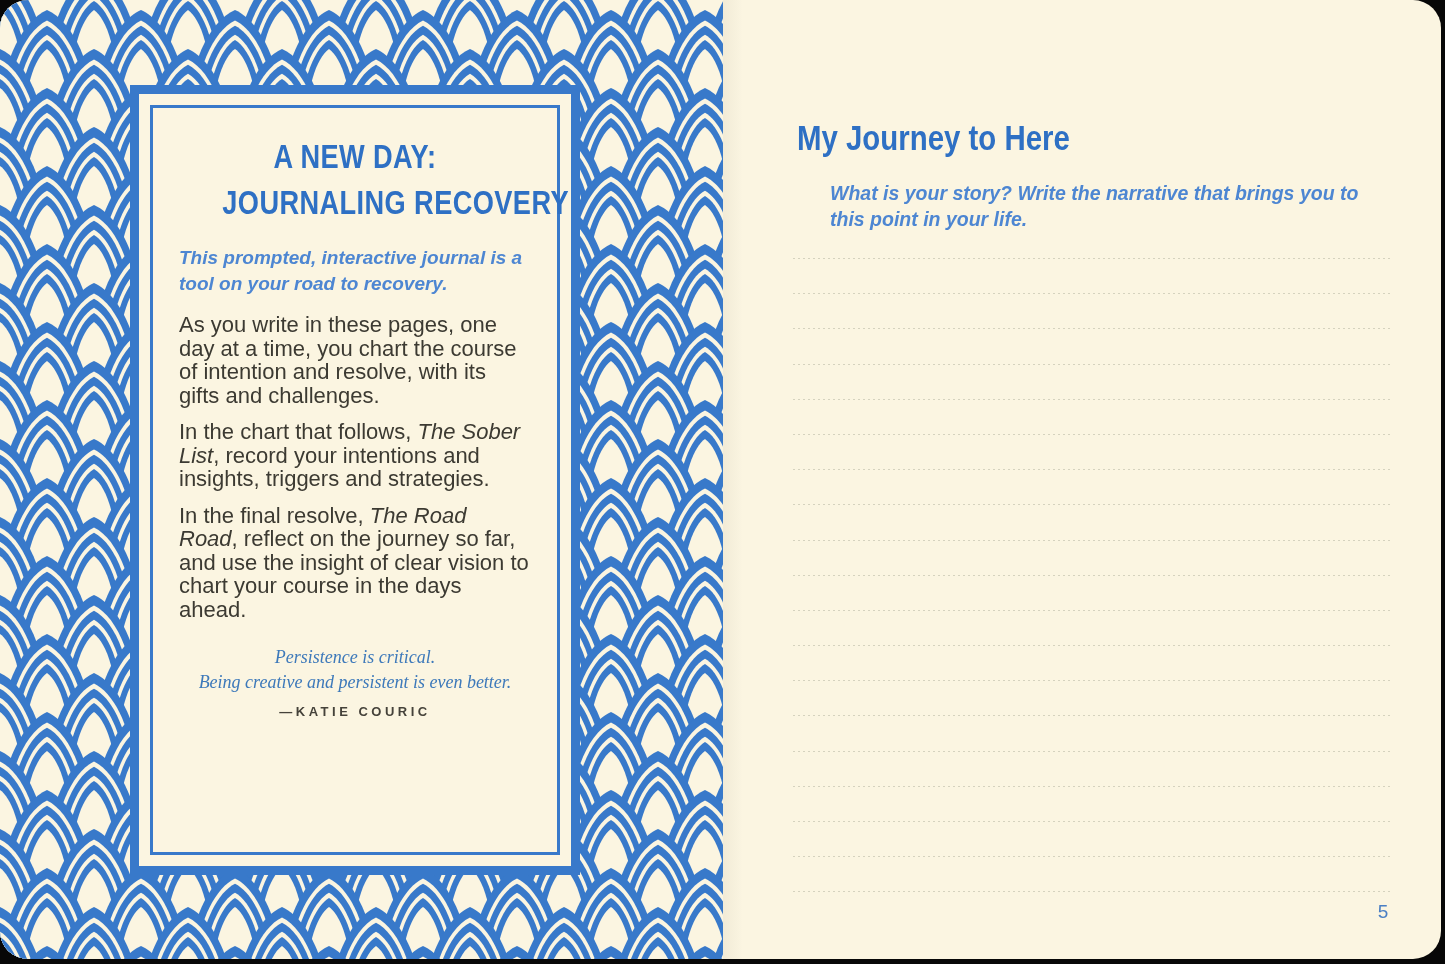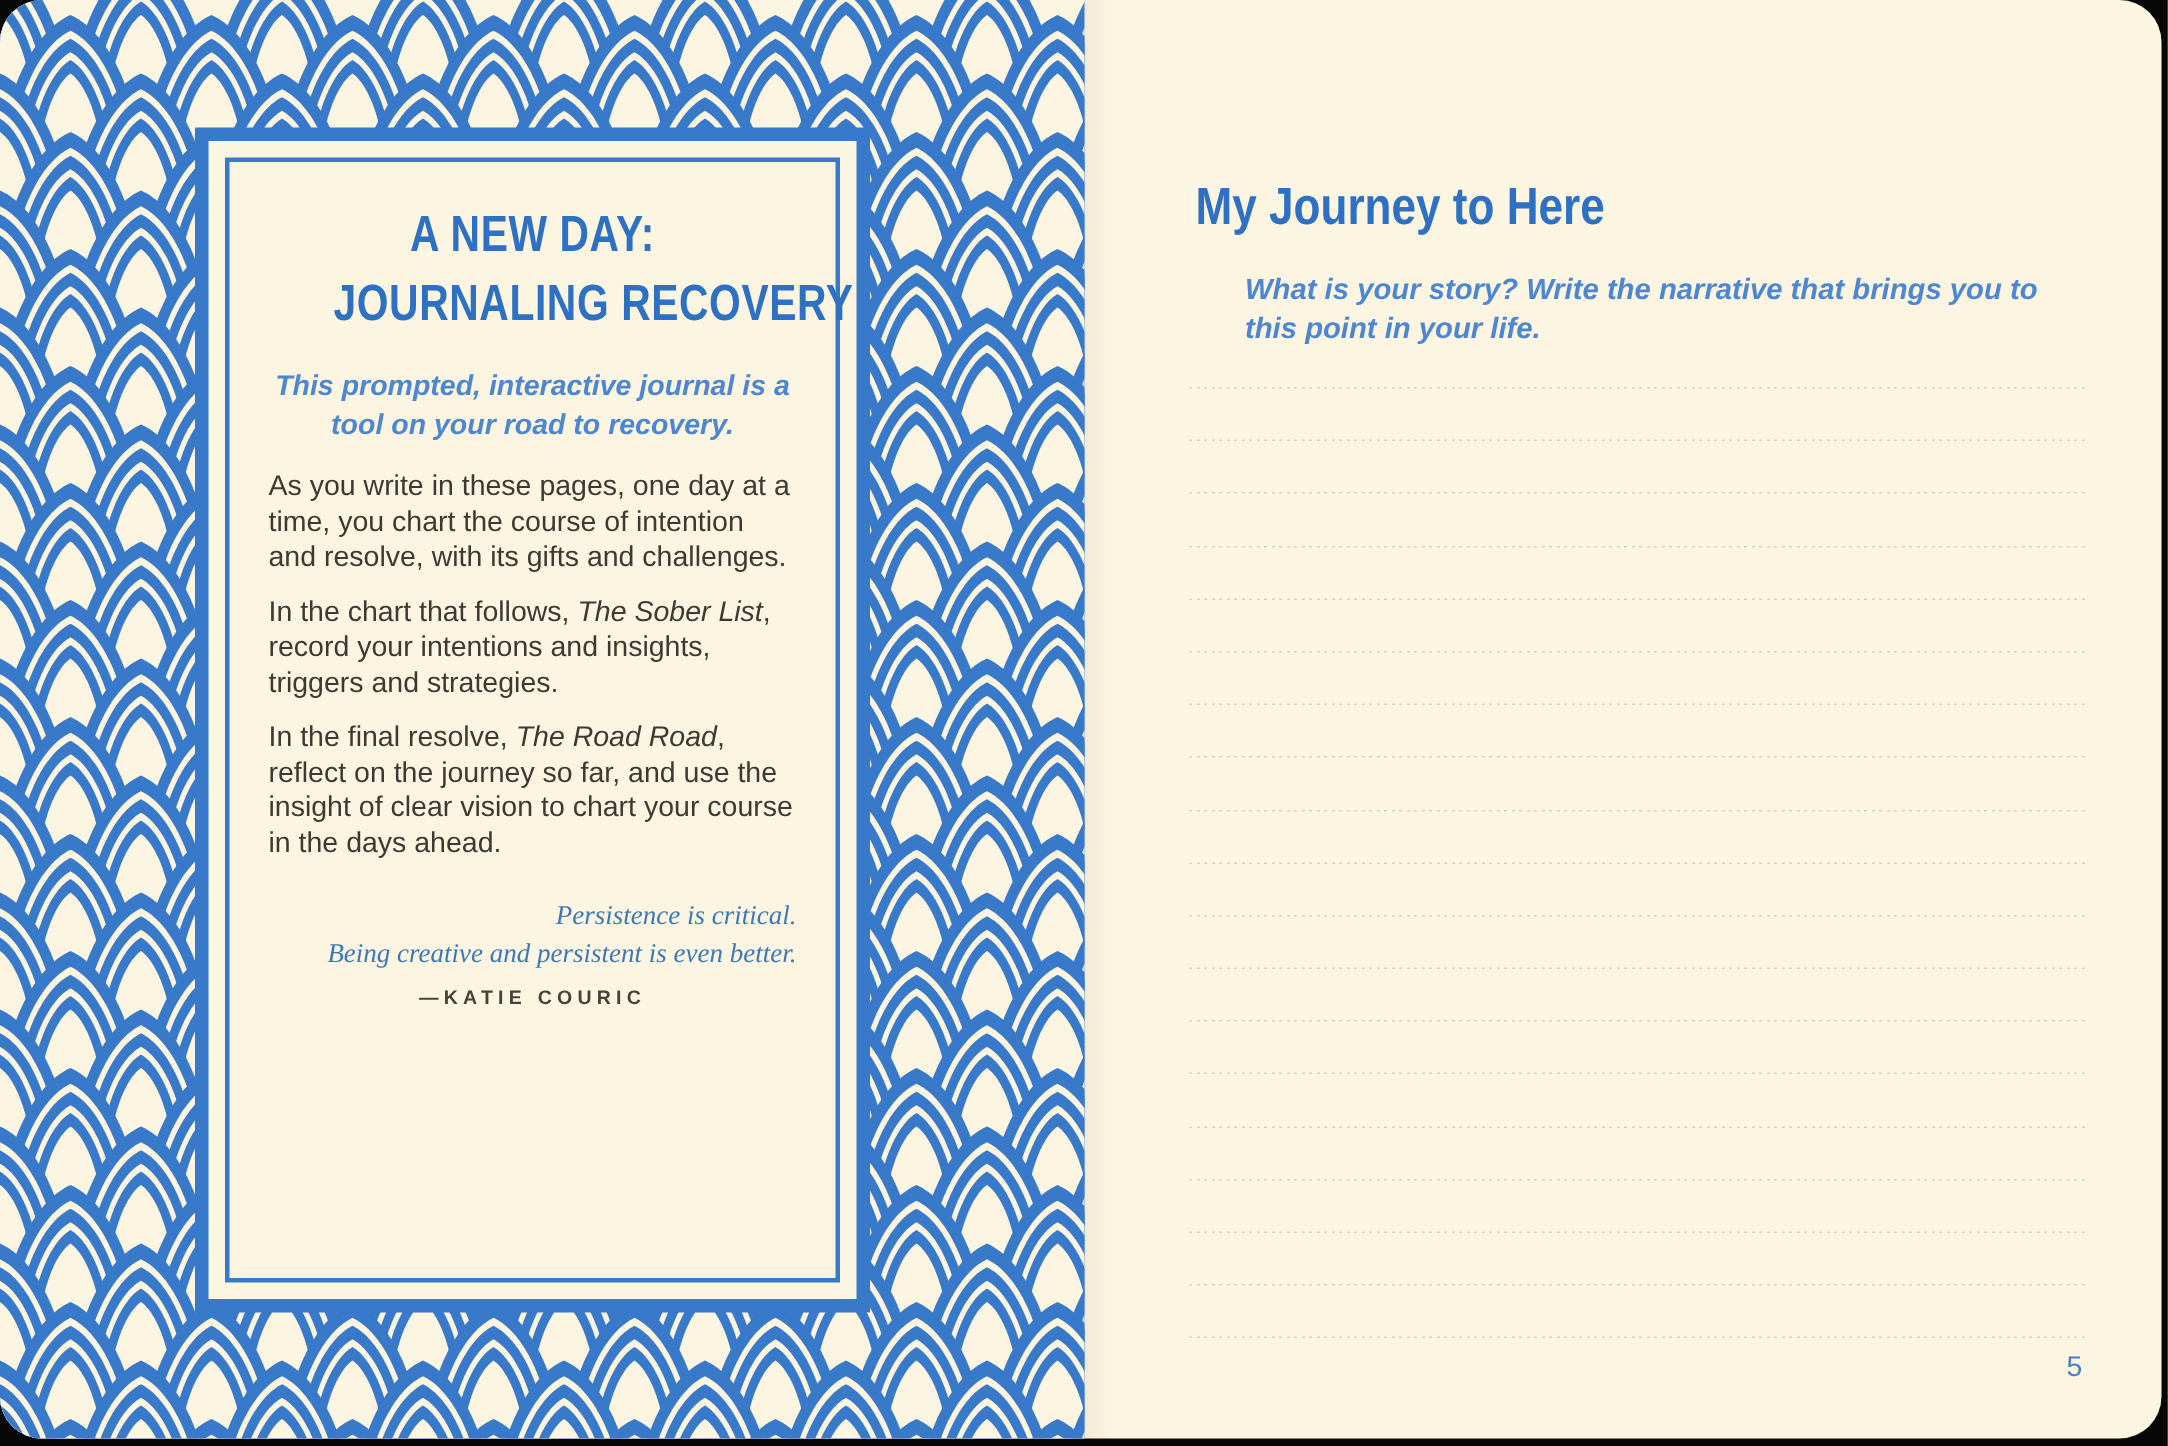--- a/index.html
+++ b/index.html
@@ -23,24 +23,24 @@
   #pattern-svg{position:absolute;left:0;top:0;display:block;}
   .panel{position:absolute;left:150px;top:105px;width:410px;height:750px;
          box-sizing:border-box;background:var(--cream);
          border:3px solid var(--pattern-blue);
          box-shadow:0 0 0 11px var(--cream),0 0 0 20px var(--pattern-blue);
          padding:25px 26px 0 26px;}
   .panel-title{margin:0 0 0 0;text-align:center;color:var(--blue);
                font-weight:bold;font-size:34px;line-height:46px;letter-spacing:.5px;}
   .cond{display:inline-block;transform:scaleX(.8);white-space:nowrap;}
   .panel-intro{margin:20px 0 0 0;color:var(--light-blue);
-               font-weight:bold;font-style:italic;font-size:19px;line-height:26px;text-align:center;}
-  .paragraphs{margin-top:16px;color:var(--ink);font-size:19px;line-height:23.5px;}
+               font-weight:bold;font-style:italic;font-size:19px;line-height:26px;}
+  .paragraphs{margin-top:16px;color:var(--ink);font-size:22px;line-height:23.5px;}
   .paragraphs p{margin:0 0 13px 0;}
-  .panel-quote{margin-top:24px;text-align:right;color:var(--quote-blue);
+  .panel-quote{margin-top:24px;text-align:center;color:var(--quote-blue);
                font-family:"Liberation Serif",serif;font-style:italic;
                font-size:18px;line-height:25px;}
   .attrib{margin-top:9px;text-align:center;color:var(--attribution-ink);
           font-weight:bold;font-size:13px;letter-spacing:3.5px;}
   
   .page-right{position:absolute;left:723px;top:0;width:718px;height:959px;}
   .spine-shadow{position:absolute;left:0;top:0;width:20px;height:100%;
                 background:linear-gradient(90deg,rgba(60,50,20,.05),rgba(60,50,20,0));}
   .right-title{position:absolute;left:74px;top:118px;margin:0;color:var(--blue);
                font-weight:bold;font-size:35px;line-height:40px;}

